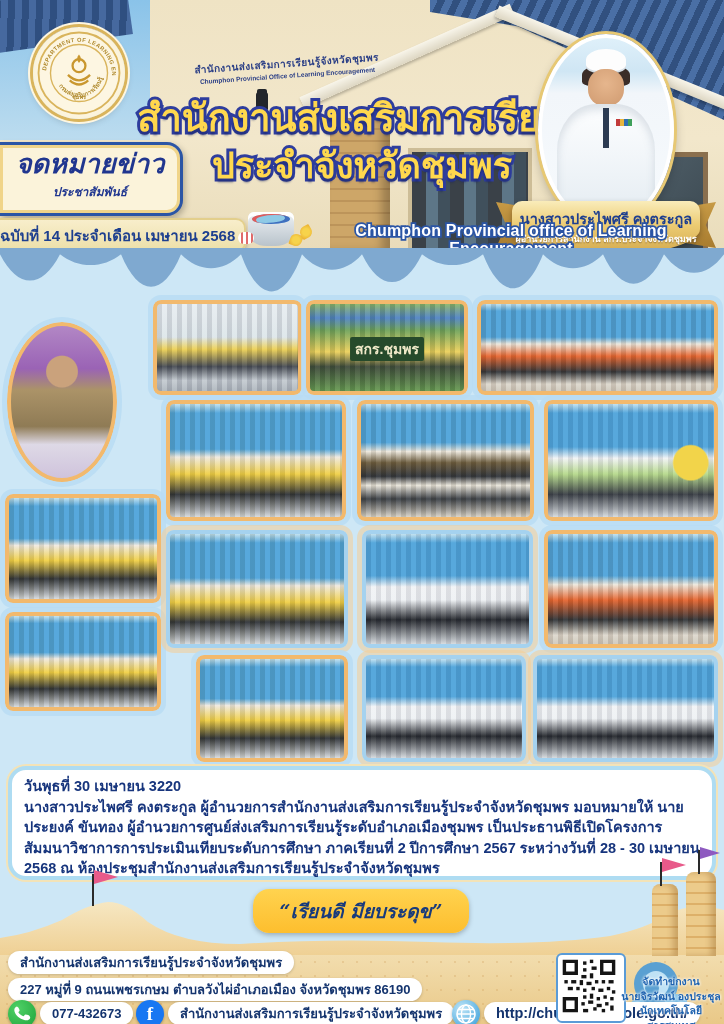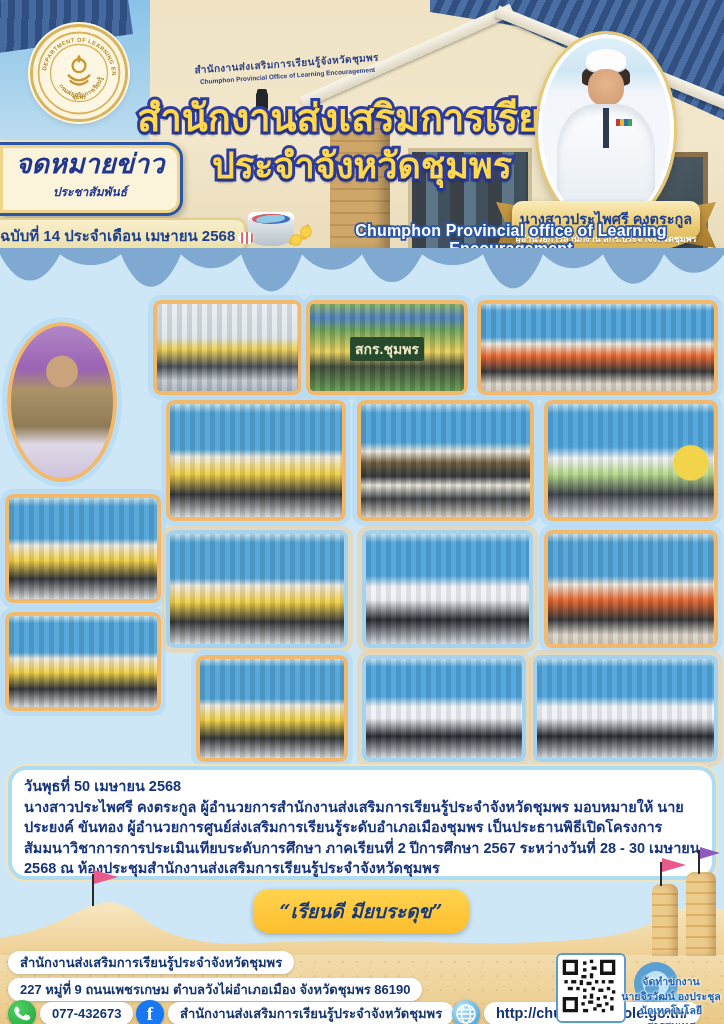--- a/index.html
+++ b/index.html
@@ -246,21 +246,21 @@
       <div class="photo ph-hall-yellow b-orange" aria-label="attendees standing in meeting room" style="left: 5px; top: 612px; width: 156px; height: 99px;"></div>
       <div class="photo ph-hall-yellow b-blue" aria-label="yellow-shirt group activity with chairs and ribbon" style="left: 166px; top: 530px; width: 182px; height: 118px;"></div>
       <div class="photo ph-hall-white b-blue" aria-label="participants in white and black standing in discussion" style="left: 362px; top: 530px; width: 171px; height: 118px;"></div>
       <div class="photo ph-hall-orange b-orange" aria-label="orange-shirt team presenting flip chart" style="left: 544px; top: 530px; width: 174px; height: 118px;"></div>
       <div class="photo ph-hall-yellow b-orange" aria-label="men in yellow shirts doing rope activity" style="left: 196px; top: 655px; width: 152px; height: 107px;"></div>
       <div class="photo ph-hall-white b-blue" aria-label="group of women in white and dark suits" style="left: 362px; top: 655px; width: 164px; height: 107px;"></div>
       <div class="photo ph-hall-white b-blue" aria-label="participants standing by tables in meeting room" style="left: 533px; top: 655px; width: 185px; height: 107px;"></div>
     </div>
 
   <section class="textbox">
-    <div class="tb-date">วันพุธที่ 50 เมษายน 2568</div>
+    <div class="tb-date">วันพุธที่ 30 เมษายน 3220</div>
     <div class="tb-para">นางสาวประไพศรี คงตระกูล ผู้อำนวยการสำนักงานส่งเสริมการเรียนรู้ประจำจังหวัดชุมพร มอบหมายให้ นายประยงค์ ขันทอง ผู้อำนวยการศูนย์ส่งเสริมการเรียนรู้ระดับอำเภอเมืองชุมพร เป็นประธานพิธีเปิดโครงการสัมมนาวิชาการการประเมินเทียบระดับการศึกษา ภาคเรียนที่ 2 ปีการศึกษา 2567 ระหว่างวันที่ 28 - 30 เมษายน 2568 ณ ห้องประชุมสำนักงานส่งเสริมการเรียนรู้ประจำจังหวัดชุมพร</div>
   </section>
 
   <div class="quote-pill">“เรียนดี  มียบระดุข”</div>
 
   <svg class="sand-svg" viewBox="0 0 724 70" preserveAspectRatio="none">
     <defs>
       <linearGradient id="sandg" x1="0" y1="0" x2="0" y2="1">
         <stop offset="0" stop-color="#f6e7c2"></stop>
         <stop offset="1" stop-color="#eecd8e"></stop>

